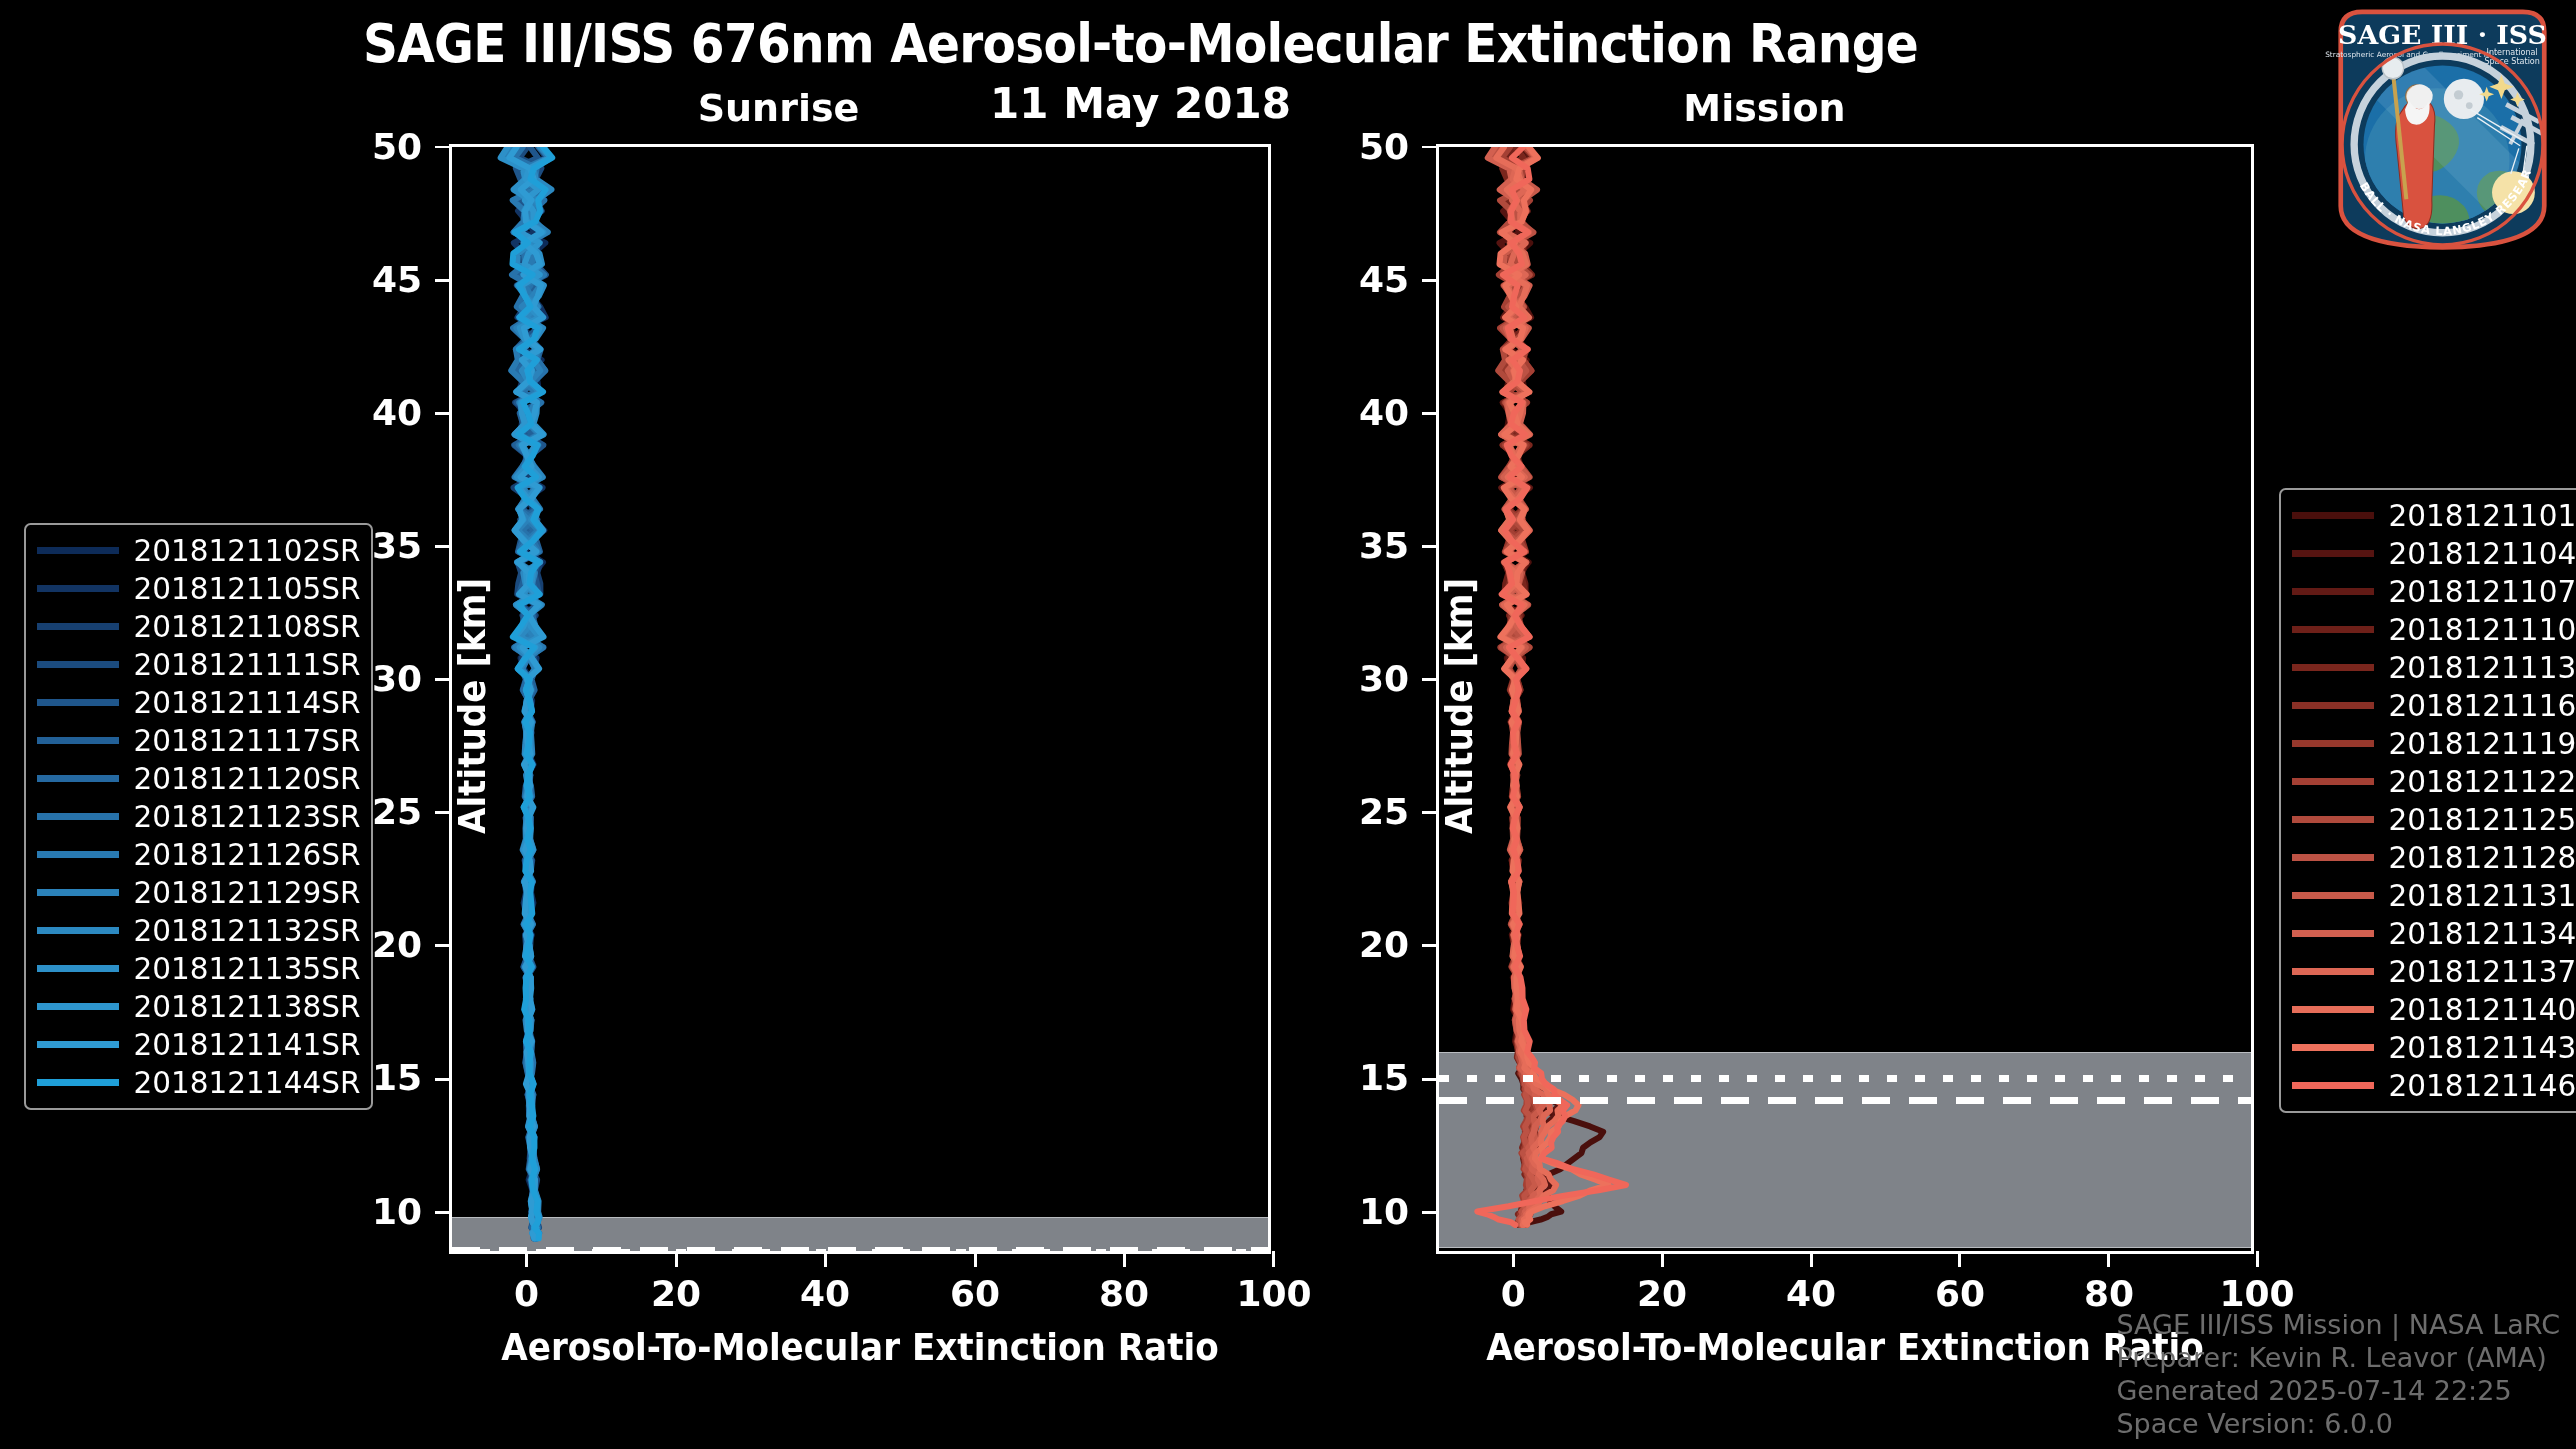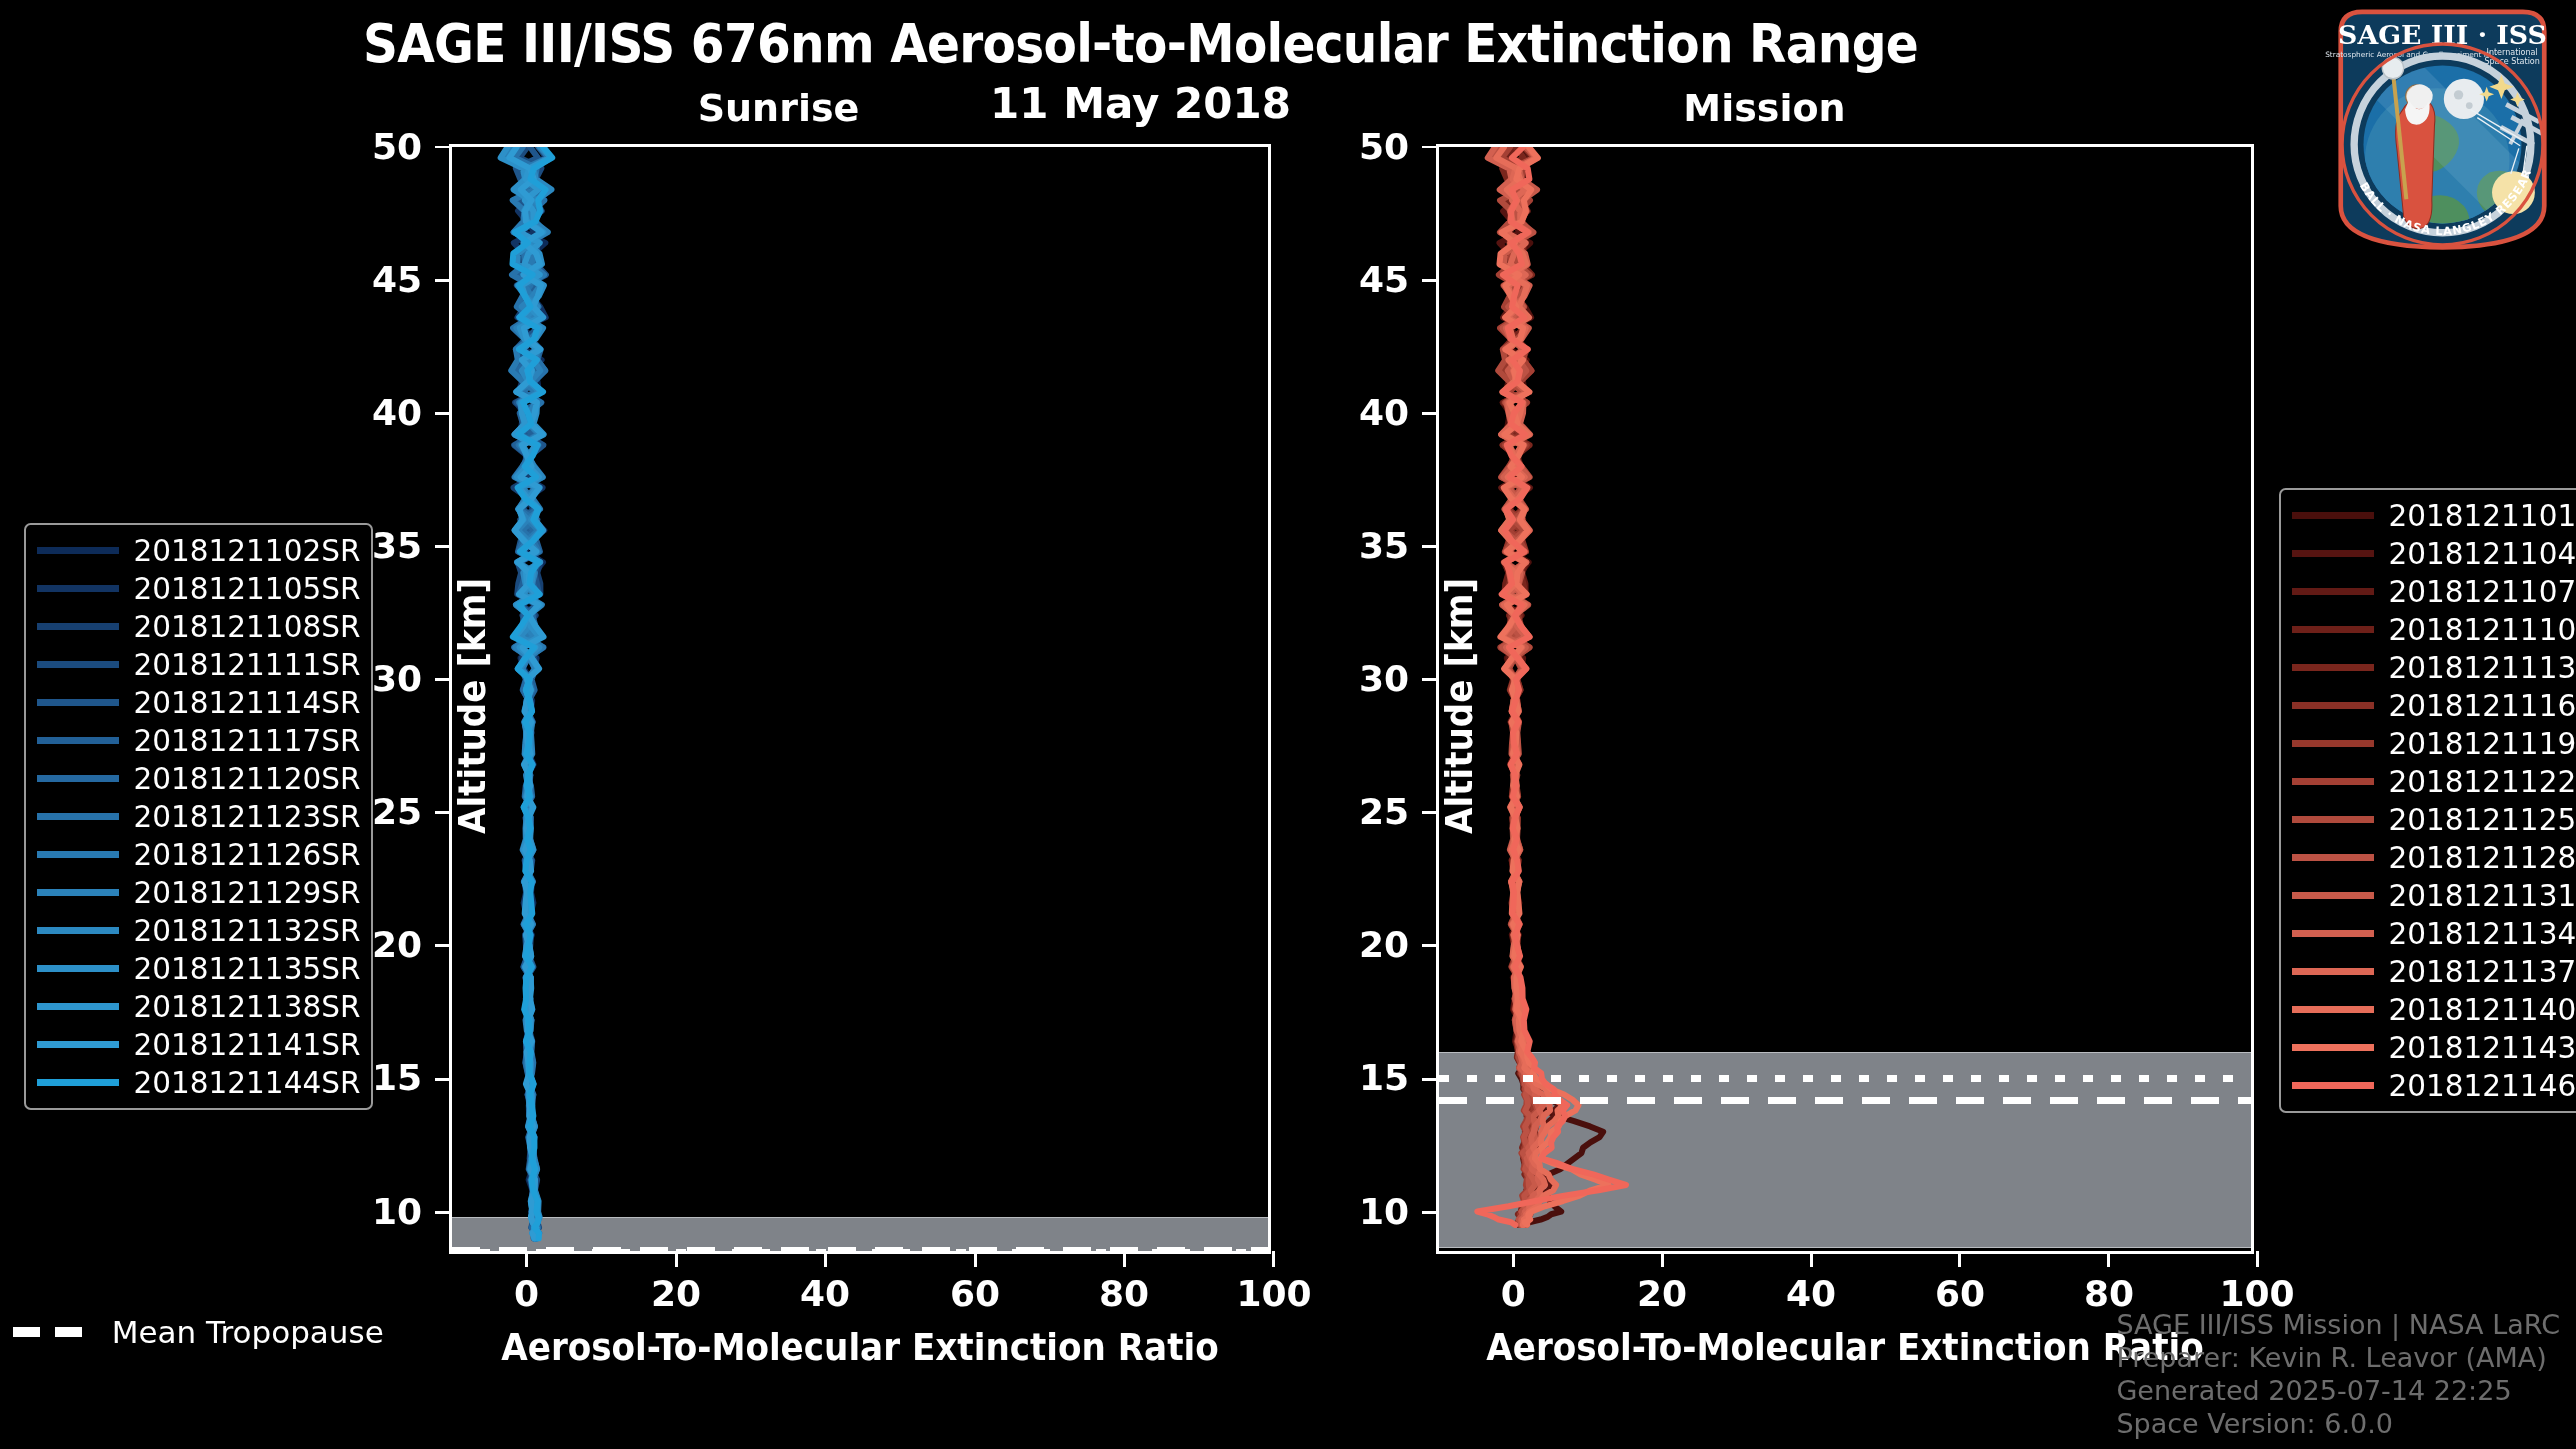--- a/index.html
+++ b/index.html
@@ -298,24 +298,20 @@
       <span class="swatch" style="background: rgb(237, 113, 92);"></span>
       <span class="legtxt">2018121143SS</span>
     </div>
     <div class="legrow">
       <span class="swatch" style="background: rgb(240, 103, 90);"></span>
       <span class="legtxt">2018121146SS</span>
     </div>
   </div>
 
 <div id="legend-tp">
-  <div class="legrow">
-    <span class="sw-dash"></span>
-    <span class="legtxt">Mean Tropopause</span>
-  </div>
 </div>
 
 <div id="footer">
   <div>SAGE III/ISS Mission | NASA LaRC</div>
   <div>Preparer: Kevin R. Leavor (AMA)</div>
   <div>Generated 2025-07-14 22:25</div>
   <div>Space Version: 6.0.0</div>
 </div>
 
 <svg id="logo" viewBox="0 0 360 370">

